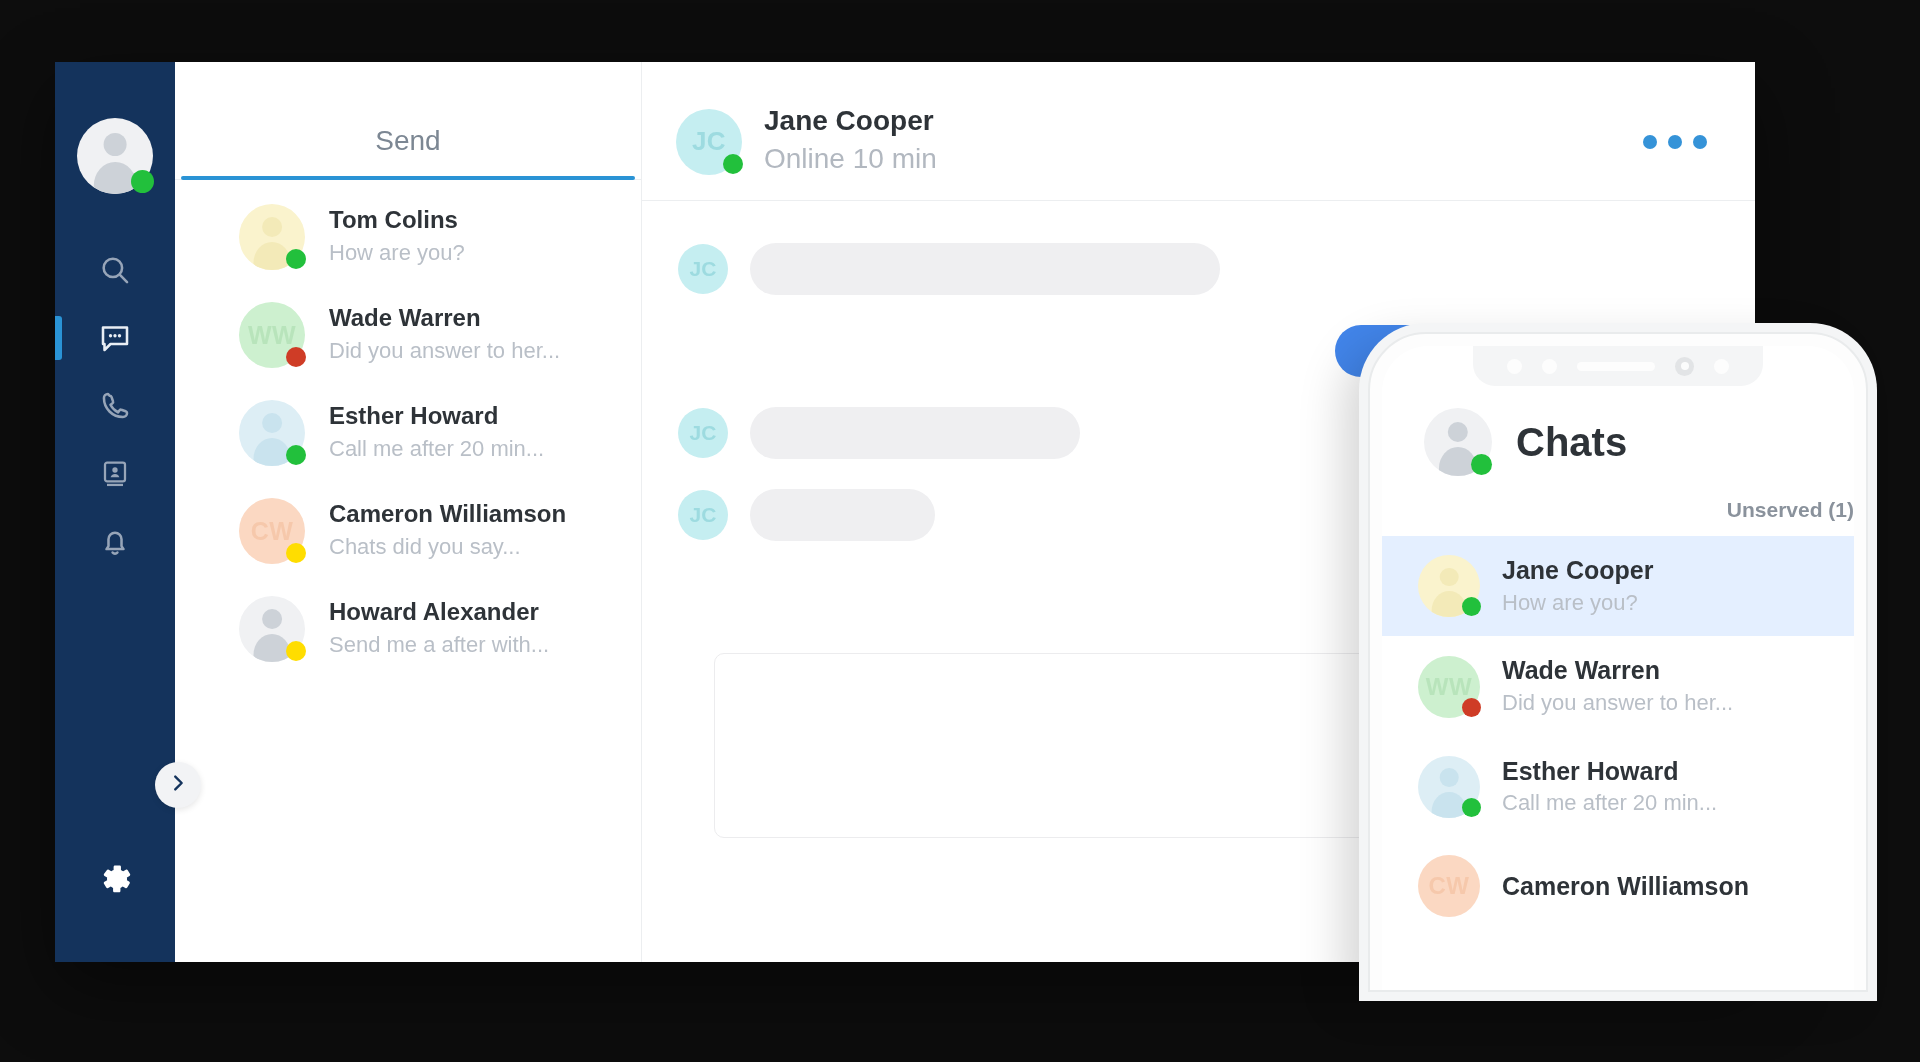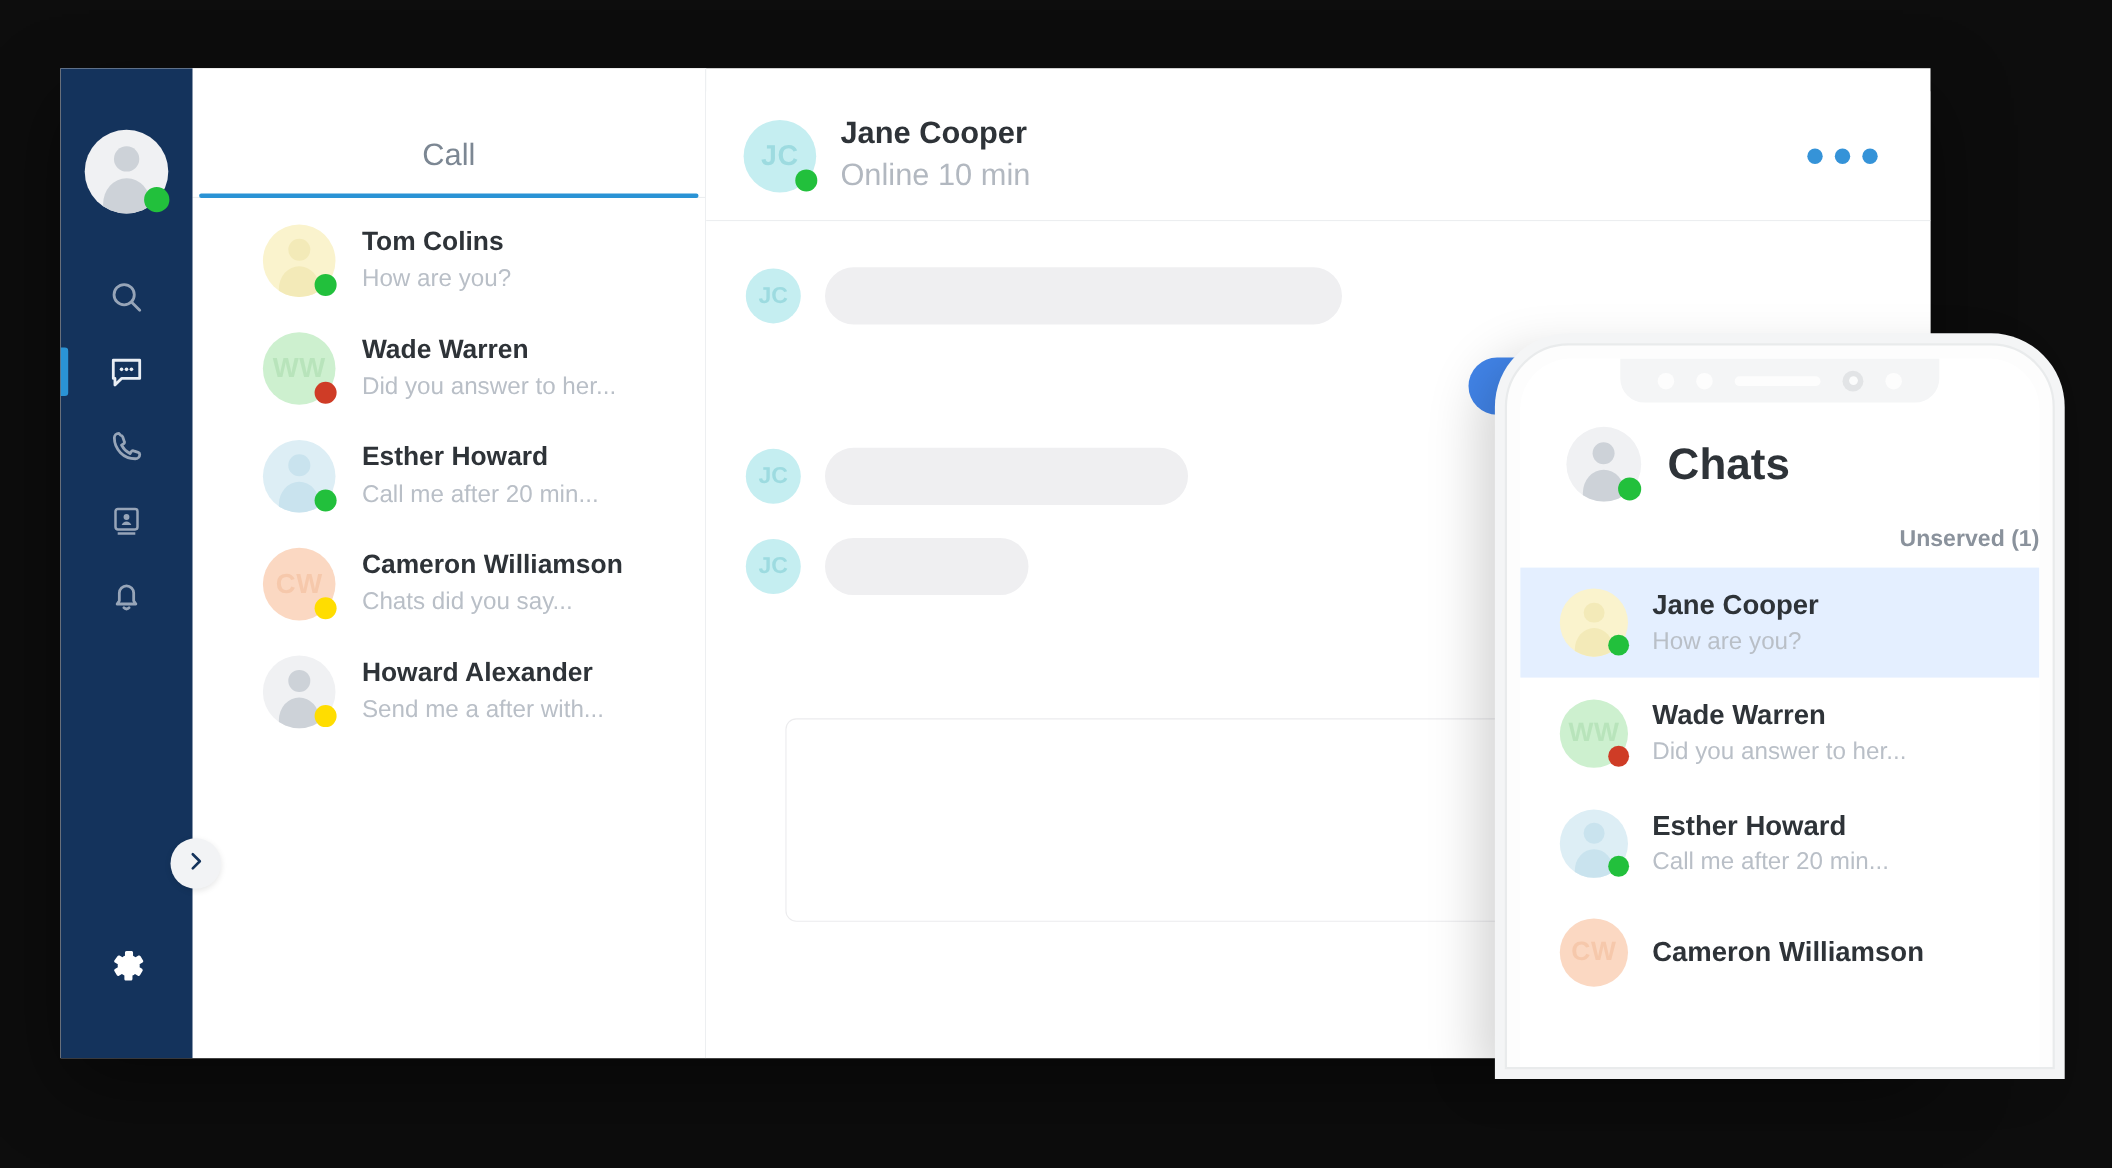--- a/index.html
+++ b/index.html
@@ -211,21 +211,21 @@
   .composer {
     margin: 18px 40px 0 36px;
     height: 185px;
     border: 1px solid #ececee;
     border-radius: 10px;
   }
 
   
   .phone {
     position: absolute;
-    left: 1368px; top: 312px;
+    left: 1368px; top: 332px;
     width: 500px; height: 660px;
     background: #fdfdfd;
     border-radius: 58px 58px 0 0;
     border: 2px solid #e9ebec;
     box-shadow: 0 0 0 9px #f4f5f6, -24px 10px 46px rgba(0,0,0,0.17);
     padding: 12px 12px 0 12px;
     overflow: hidden;
   }
   .phone-screen {
     width: 100%; height: 100%;
@@ -354,21 +354,21 @@
         <span>
           <svg width="22" height="22" viewBox="0 0 24 24" fill="none" stroke="#14335c" stroke-width="2.6" stroke-linecap="round" stroke-linejoin="round">
             <polyline points="9,5 16,12 9,19"></polyline>
           </svg>
         </span>
       </div>
     </div>
 
     <div class="list-col">
       <div class="tabs">
-        <div class="tab active">Call</div>
+        <div class="tab active">Send</div>
       </div>
       <div class="chat-list">
 
         <div class="chat-row">
           <div class="chat-av">
             <div class="av-circle" style="background:#faf3cd">
               <div class="av-person-head" style="background:#f3eab8"></div>
               <div class="av-person-body" style="background:#f3eab8"></div>
             </div>
             <div class="status-dot" style="background:#22c03c"></div>

